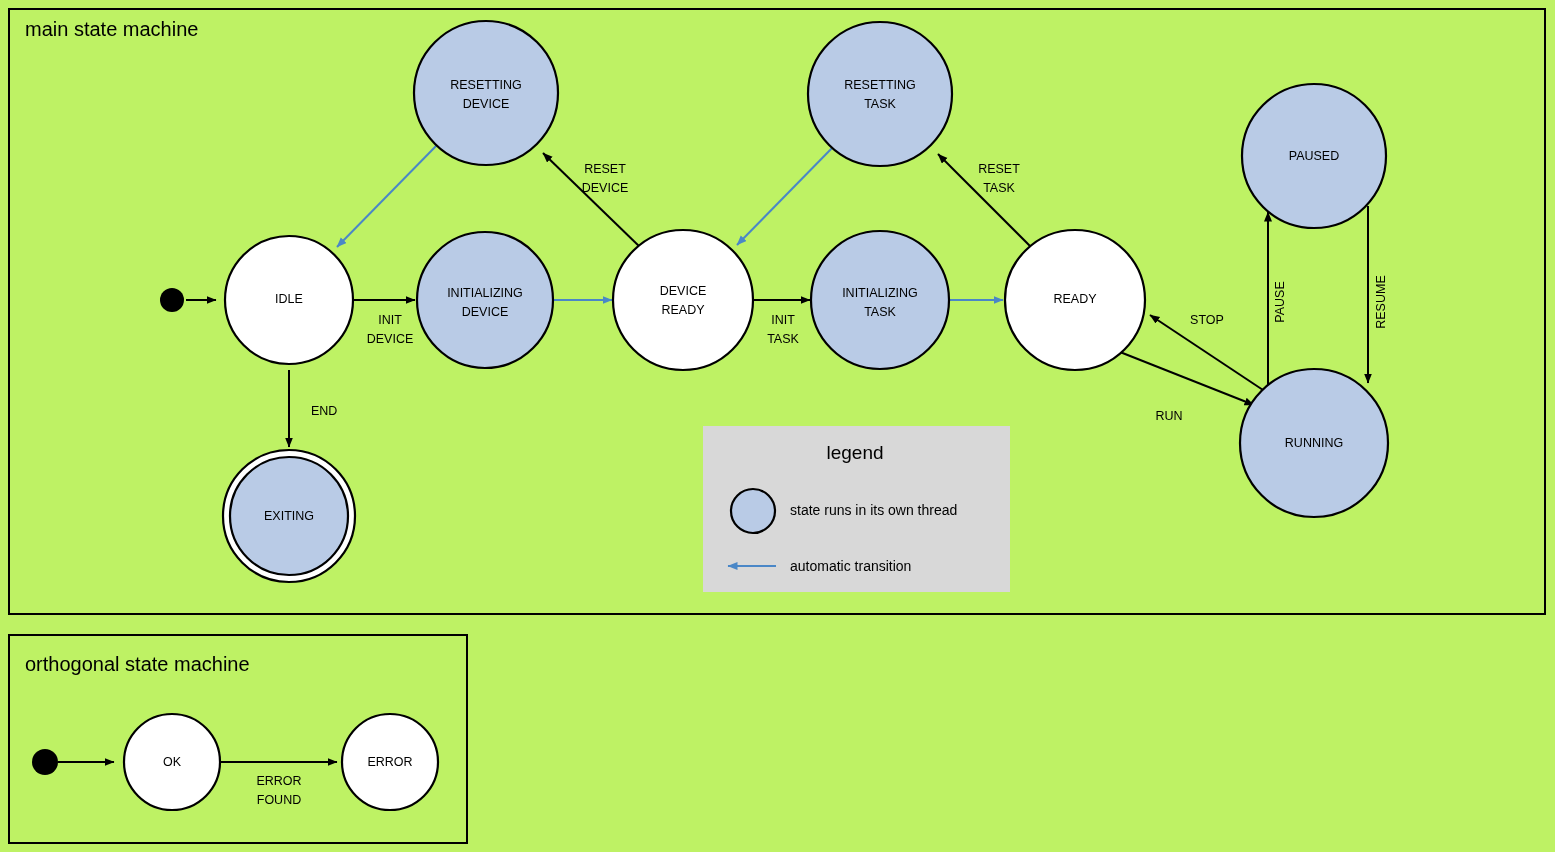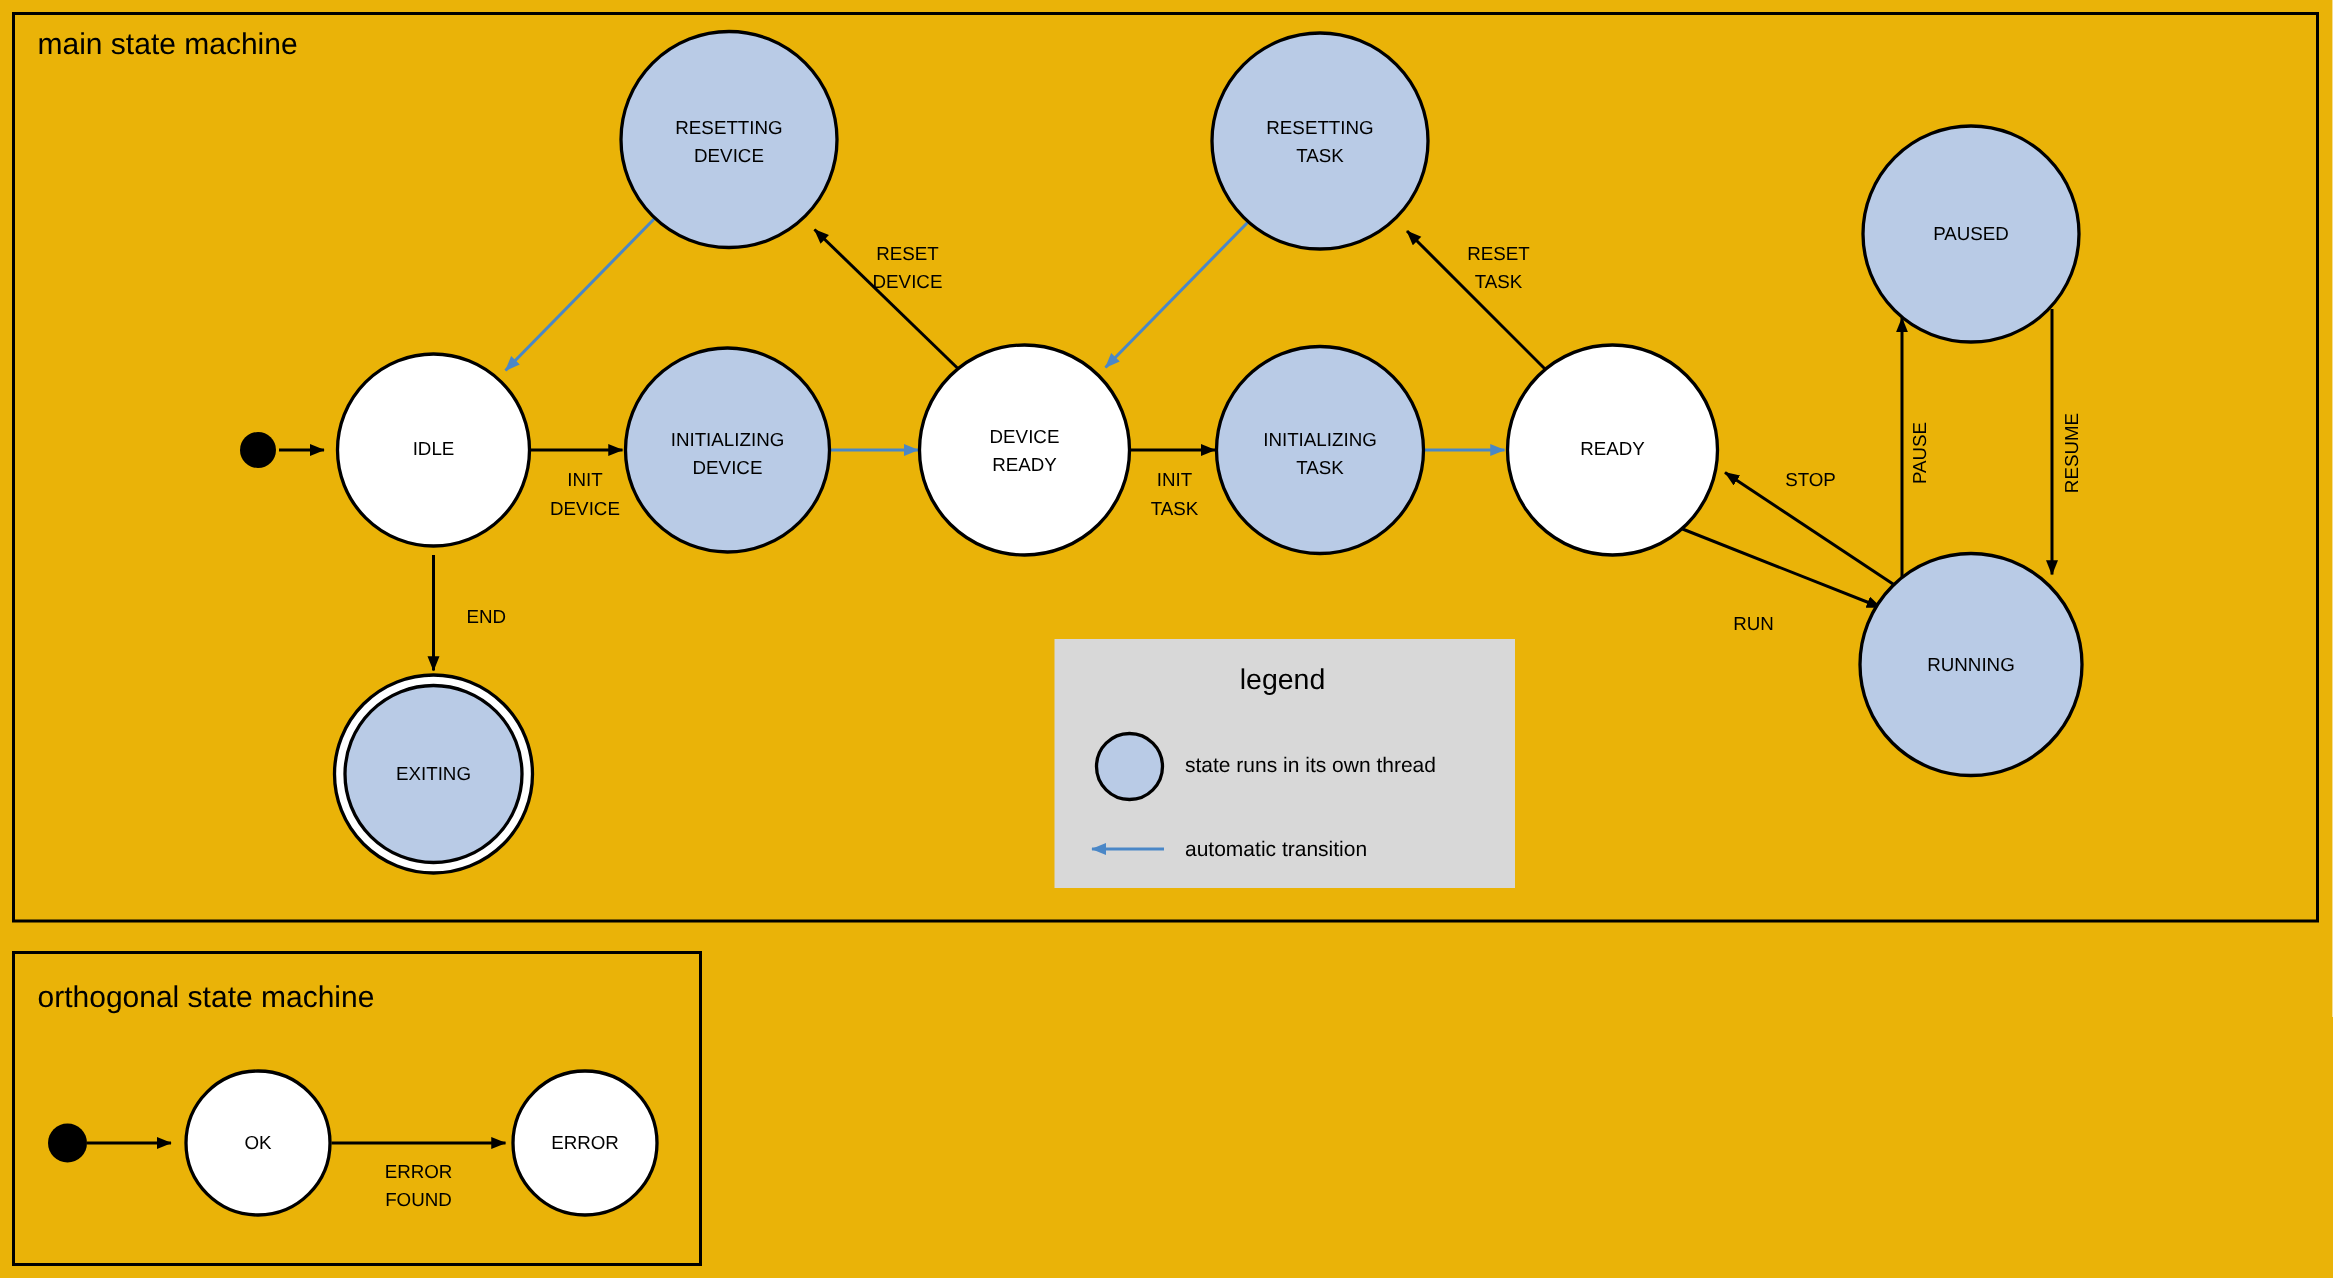--- a/index.html
+++ b/index.html
@@ -8,21 +8,21 @@
     background: #ffffff;
   }
   body {
     font-family: "Liberation Sans", sans-serif;
     color: #000000;
   }
   #canvas {
     position: relative;
     width: 1555px;
     height: 852px;
-    background: #eab308;
+    background: #bef264;
     overflow: hidden;
   }
   svg.diagram {
     position: absolute;
     left: 0;
     top: 0;
     width: 1555px;
     height: 852px;
   }
   text {

